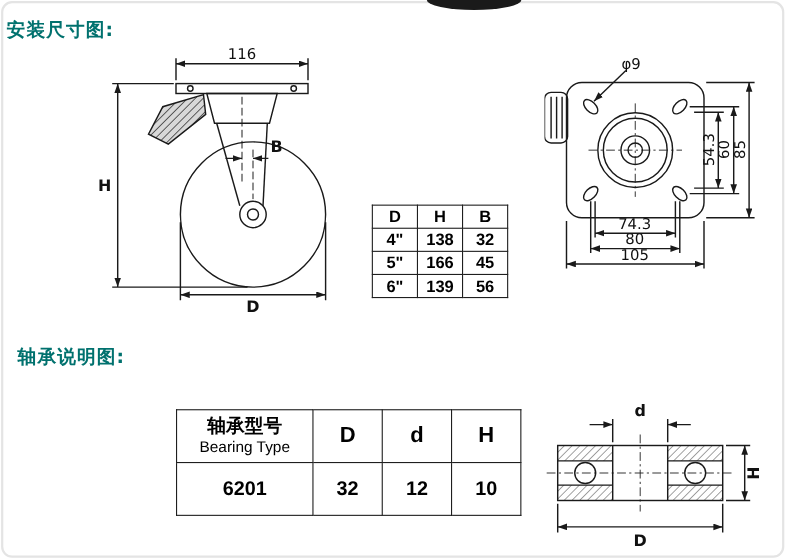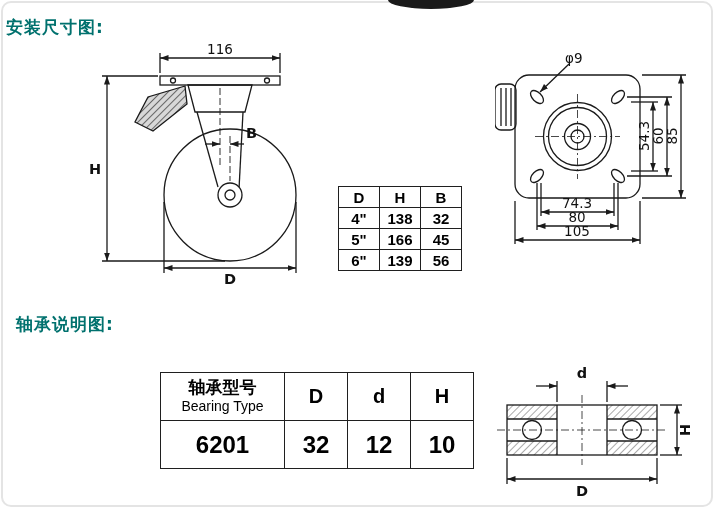--- a/index.html
+++ b/index.html
@@ -36,21 +36,21 @@
   table { border-collapse:collapse; background:#fff; color:#000; text-align:center; }
   th,td { border:1.5px solid #1f1f1f; padding:0; }
 
   .size-table { position:absolute; left:338px; top:186px; font-size:15px; }
   .size-table th, .size-table td { width:41px; height:21px; font-weight:bold; }
 
   .bearing-table { position:absolute; left:140px; top:372px;margin-left:20px; }
   .bearing-table tr { height:48px; }
   .bearing-table .type-col { width:124px; }
   .bearing-table .dim-col  { width:63px; font-size:20px; font-weight:bold; }
-  .bearing-table td { font-size:24px; font-weight:bold; }
+  .bearing-table td { font-size:18px; font-weight:bold; }
   .cn { font-size:17px; font-weight:bold; line-height:1.2; }
   .en { font-size:14px; font-weight:normal; line-height:1.2; }
 </style>
 </head>
 <body>
 
 <div class="page">
   <div class="frame"></div>
   <div class="top-blob"></div>
 

